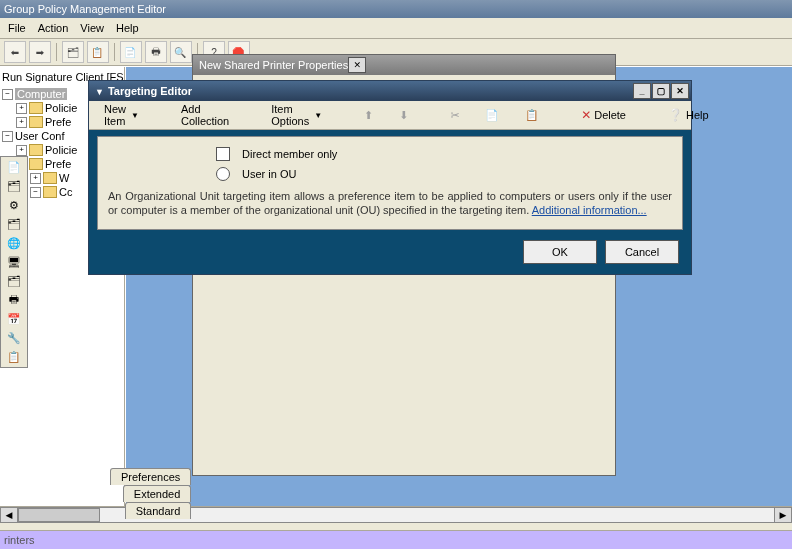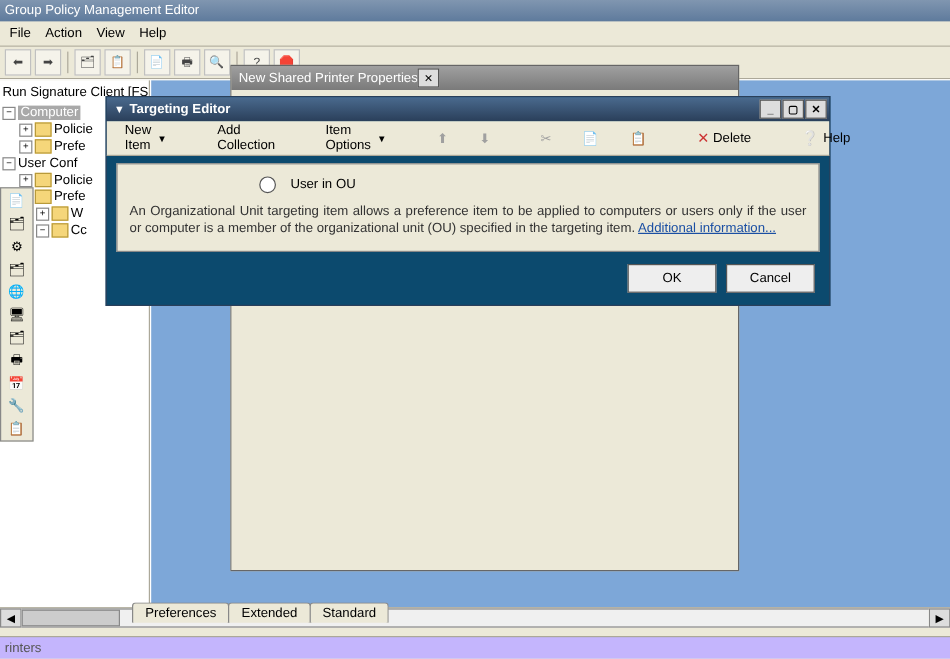--- a/index.html
+++ b/index.html
@@ -150,21 +150,21 @@
 </div>
 
 <div class="scroll-h">
   <div class="scroll-btn">◀</div>
   <div class="scroll-track">
       <div class="scroll-thumb"></div>
     </div>
   <div class="scroll-btn">▶</div>
 </div>
 
-<div class="tabs" style="bottom:30px;">
+<div class="tabs" style="bottom:30px;flex-direction:column;">
   <div class="tab">Preferences</div>
   <div class="tab">Extended</div>
   <div class="tab">Standard</div>
 </div>
 
 <div class="statusbar">rinters</div>
 
 <div class="printer-win">
   <div class="printer-title">
     <span>New Shared Printer Properties</span>
@@ -211,20 +211,24 @@
     <div class="te-sep"></div>
     <div class="te-btn">
         <span class="te-icon" style="color:#36a">❔</span>
         <span>Help</span>
       </div>
   </div>
 
 
   <div class="te-form">
     <div class="te-row" style="padding-left:108px">
+      <span class="te-check"></span>
+      <span>Direct member only</span>
+    </div>
+    <div class="te-row" style="padding-left:108px">
       <span class="te-radio"></span>
       <span>User in OU</span>
     </div>
     <div class="te-desc">
       <span>An Organizational Unit targeting item allows a preference item to be applied to computers or users only if the user or computer is a member of the organizational unit (OU) specified in the targeting item.  </span><a href="#">Additional information...</a>
     </div>
   </div>
 
   <div class="te-btnrow">
     <div class="dlg-btn">OK</div>

